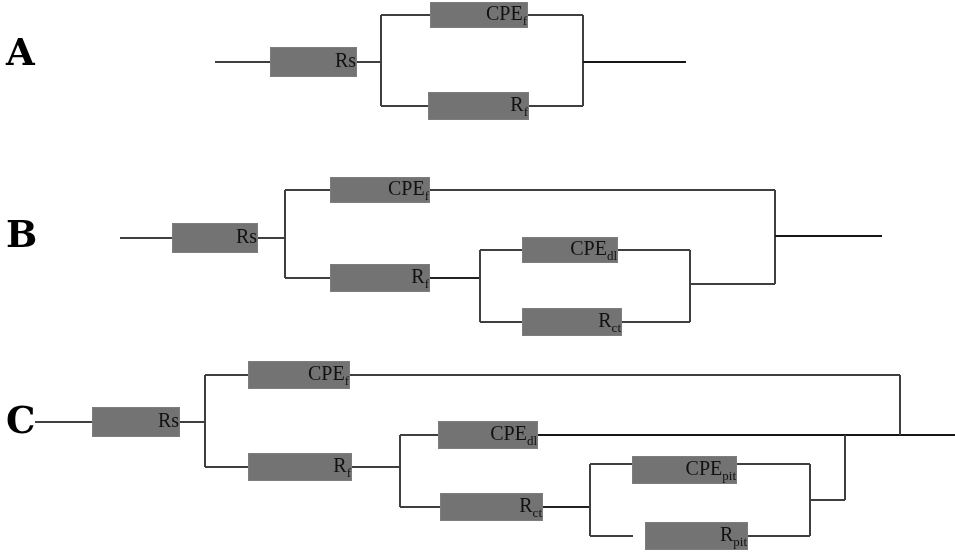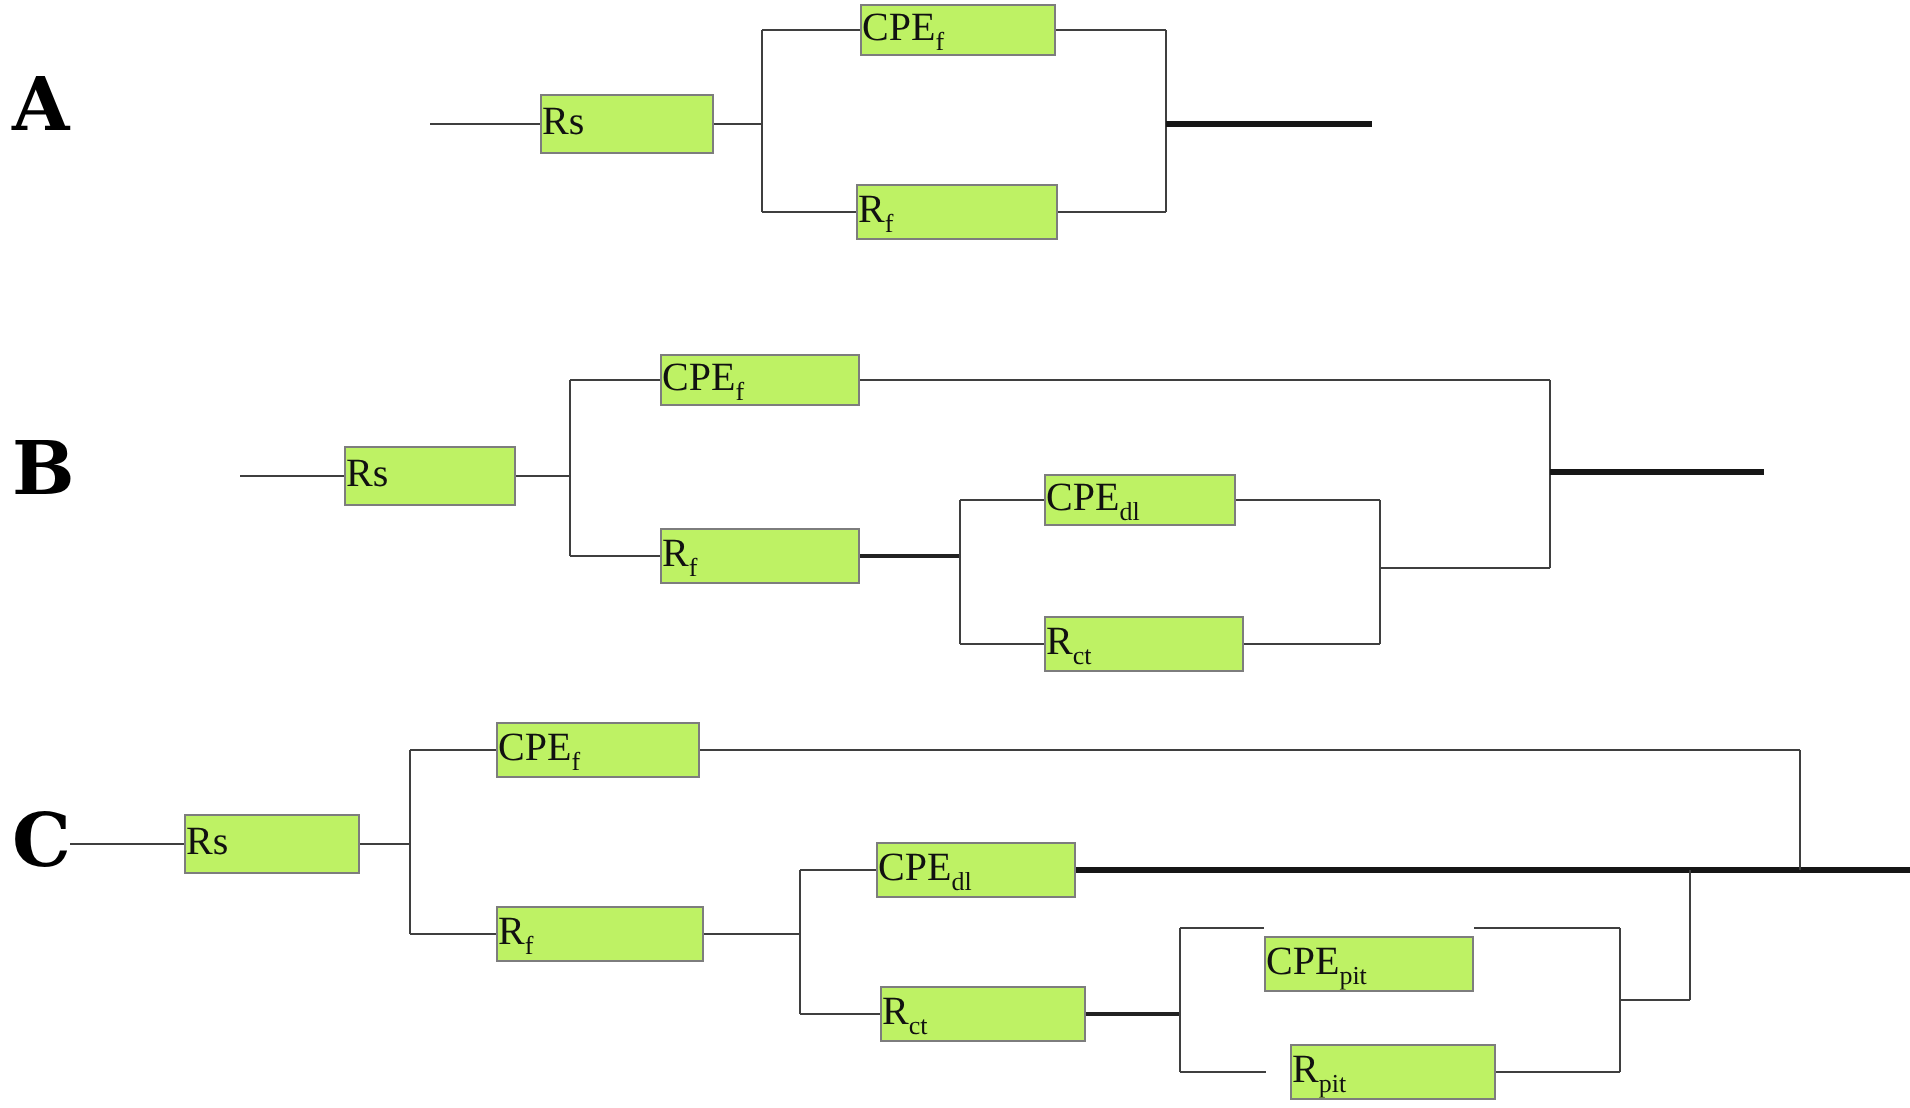--- a/index.html
+++ b/index.html
@@ -20,24 +20,24 @@
     top: 0;
     shape-rendering: crispEdges;
   }
   .wires line { stroke: #3f3f3f; stroke-width: 1.3; }
   .wires line.thick { stroke: #161616; stroke-width: 2.8; }
   .wires line.semi { stroke: #222222; stroke-width: 2; }
 
   .box {
     position: absolute;
     border: 1px solid #7d7d7d;
-    background: #bef264;
+    background: #737373;
     display: flex;
     align-items: center;
-    justify-content: flex-start;
+    justify-content: flex-end;
     color: #111111;
   }
   .box .lbl { font-size: 20px; line-height: 1; white-space: nowrap; }
   .box .lbl sub { font-size: 13px; line-height: 1; }
 
   .circuit-label {
     position: absolute;
     font-family: "DejaVu Serif", "Liberation Serif", serif;
     font-weight: 700;
     font-size: 37px;
@@ -146,20 +146,20 @@
   </div>
   <div class="box" style="left:248px; top:453px; width:104px; height:28px;">
     <span class="lbl"><span>R</span><sub>f</sub></span>
   </div>
   <div class="box" style="left:438px; top:421px; width:100px; height:28px;">
     <span class="lbl"><span>CPE</span><sub>dl</sub></span>
   </div>
   <div class="box" style="left:440px; top:493px; width:103px; height:28px;">
     <span class="lbl"><span>R</span><sub>ct</sub></span>
   </div>
-  <div class="box" style="left:632px; top:468px; width:105px; height:28px;">
+  <div class="box" style="left:632px; top:456px; width:105px; height:28px;">
     <span class="lbl"><span>CPE</span><sub>pit</sub></span>
   </div>
   <div class="box" style="left:633px; top:522px; width:103px; height:28px;margin-left:12px;">
     <span class="lbl"><span>R</span><sub>pit</sub></span>
   </div>
 
 </div>
 
 </body></html>

